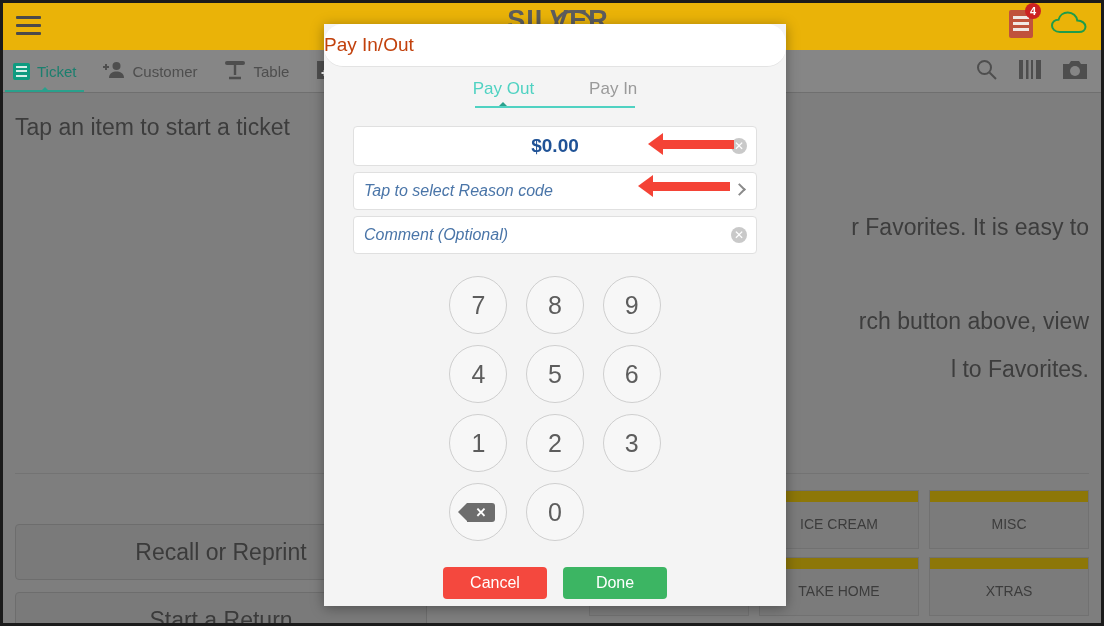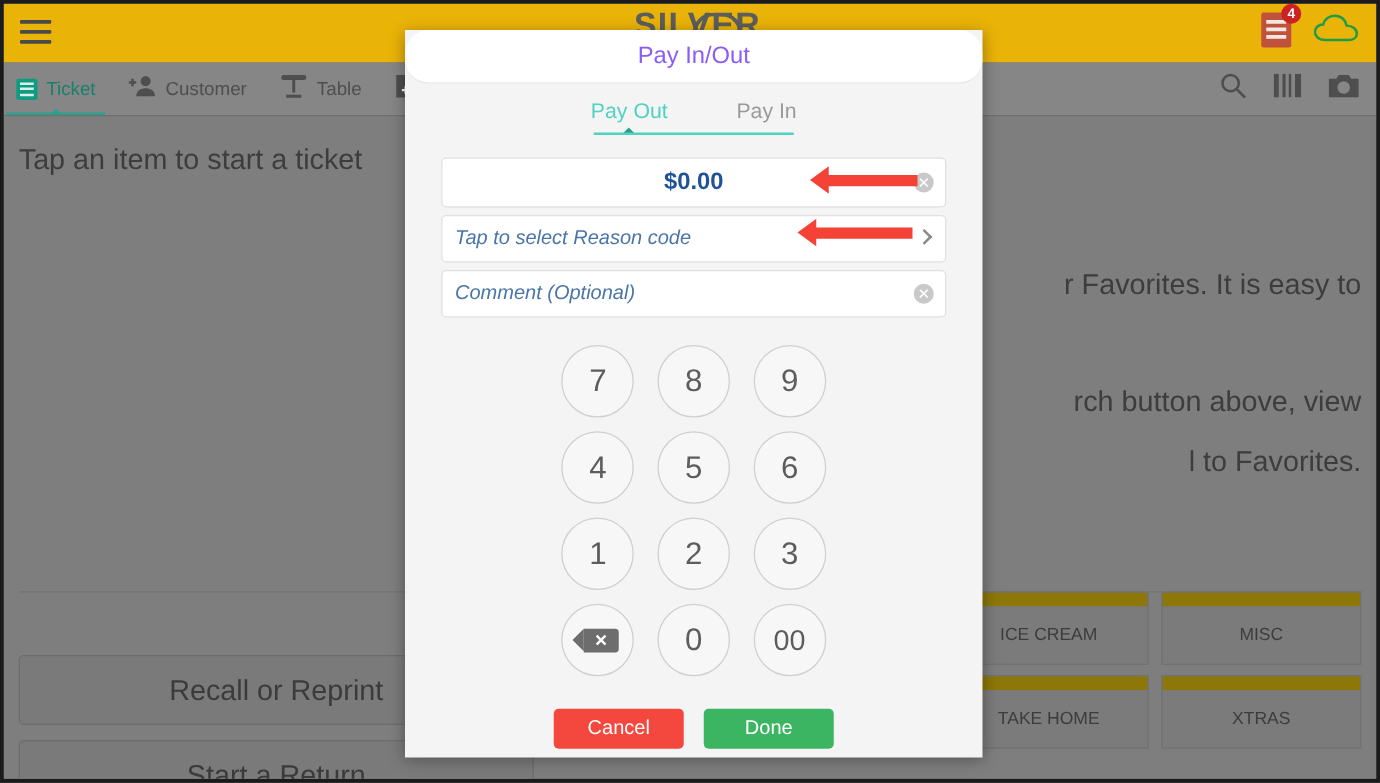--- a/index.html
+++ b/index.html
@@ -182,21 +182,21 @@
     line-height: 54px;
     text-align: center;
     color: #3b3b3b;
     font-size: 23px;
     margin-bottom: 12px;
   }
 
   .cat-grid {
     position: absolute;
     right: 12px;
-    bottom: 24px;
+    bottom: 7px;
     width: 500px;
     display: grid;
     grid-template-columns: repeat(3, 1fr);
     gap: 8px 10px;
   }
   .cat-tile {
     background: #7b7b7b;
     border: 1px solid #717171;
     height: 57px;
     position: relative;
@@ -232,24 +232,24 @@
     width: 462px;
     height: 582px;
     background: #f4f4f4;
     box-shadow: 0 2px 12px rgba(0,0,0,0.35);
     overflow: hidden;
   }
   .modal-header {
     height: 42px;
     background: #ffffff;
     border-bottom: 1px solid #e3e3e3;
-    text-align: center;
+    text-align: left;
     font-size: 19px;
     line-height: 42px;
-    color: #8b5cf6;
+    color: #c2410c;
     border-radius: 19px;
   }
   .modal-tabs {
     display: flex;
     justify-content: center;
     gap: 55px;
     margin-top: 12px;
     position: relative;
   }
   .modal-tab {
@@ -598,21 +598,20 @@
         <div class="key">6</div>
         <div class="key">1</div>
         <div class="key">2</div>
         <div class="key">3</div>
         <div class="key">
           <span class="backspace-glyph">
             <span>✕</span>
           </span>
         </div>
         <div class="key">0</div>
-        <div class="key small">00</div>
       </div>
 
       <div class="modal-actions">
         <button class="btn btn-cancel">Cancel</button>
         <button class="btn btn-done">Done</button>
       </div>
     </div>
 
     <div class="anno-arrow" style="left:658px; top:137px; width:73px;"></div>
     <div class="anno-arrow" style="left:648px; top:179px; width:79px;"></div>

